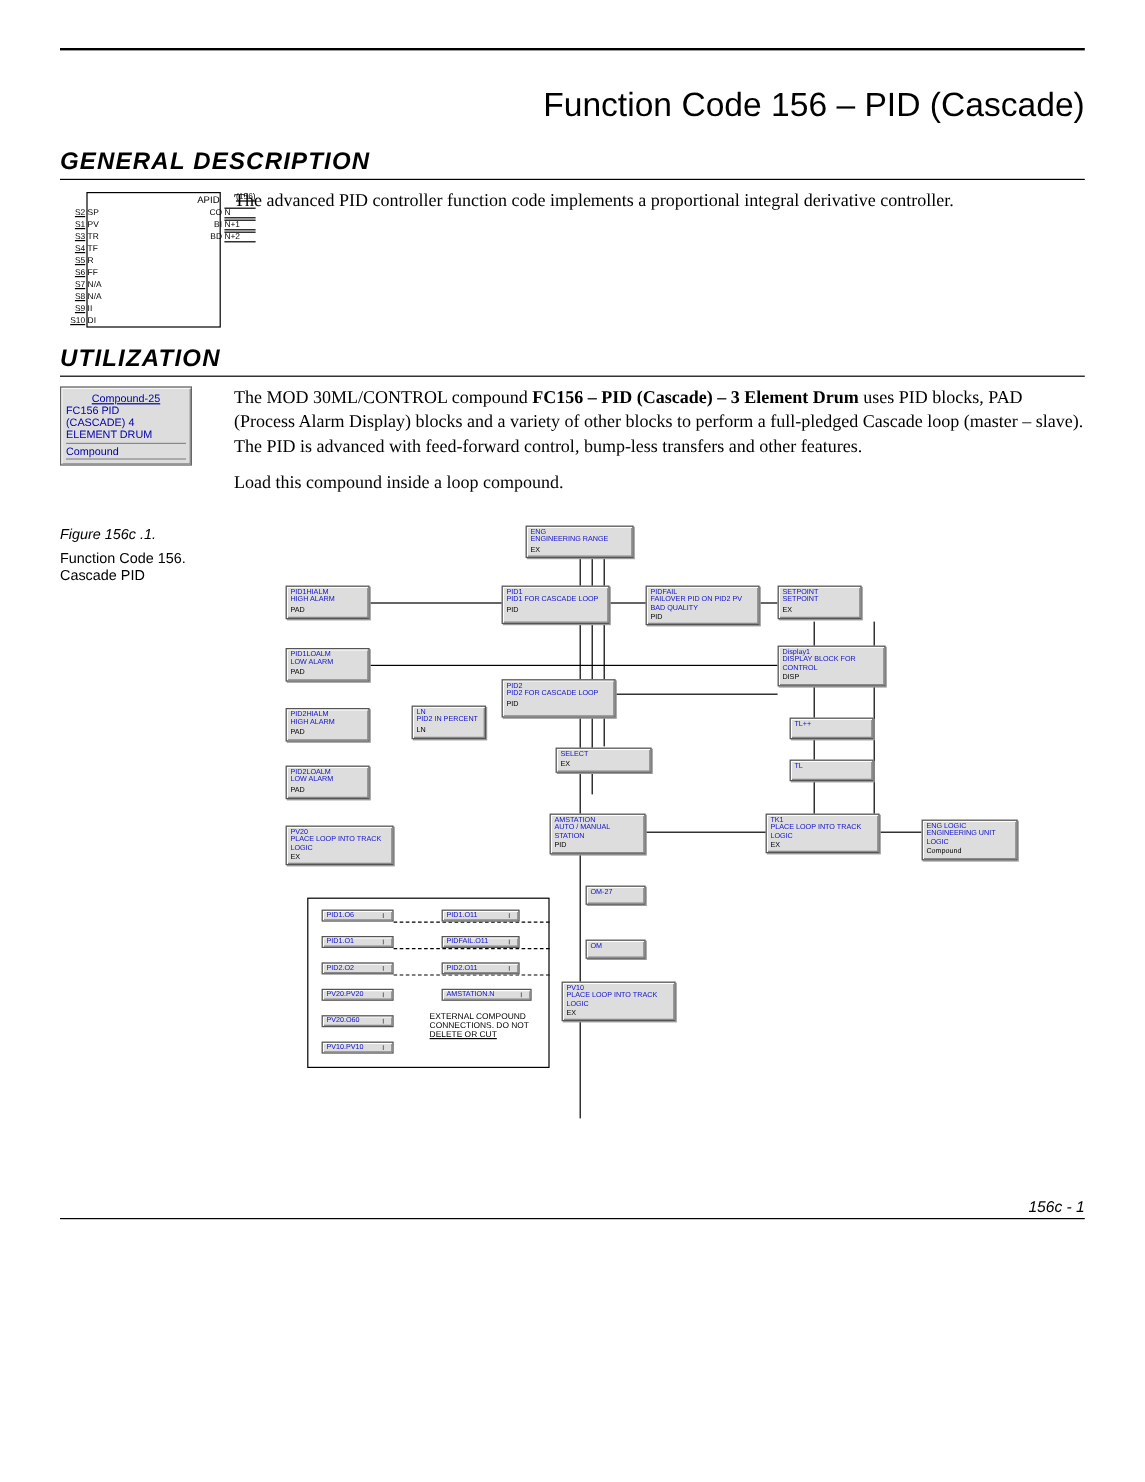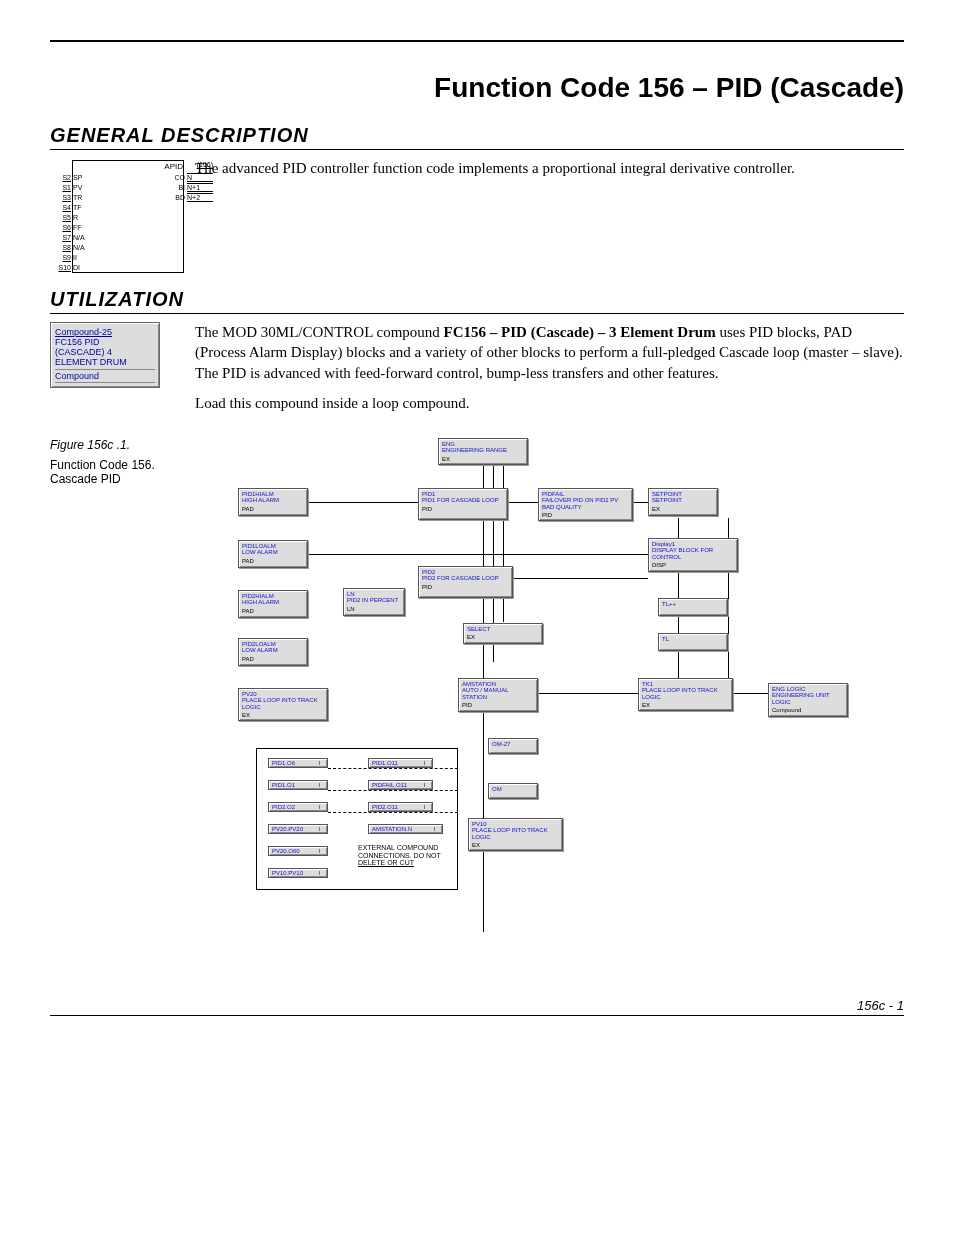--- a/index.html
+++ b/index.html
@@ -10,21 +10,21 @@
     width: 954px;
     box-sizing: border-box;
     color: #000;
   }
   .top-rule {
     border-top: 2px solid #000;
     margin-bottom: 30px;
   }
   h1.page-title {
     font-family: Arial, Helvetica, sans-serif;
-    font-weight: bold;
+    font-weight: normal;
     font-size: 28px;
     text-align: right;
     margin: 0 0 20px 0;
   }
   h2.section {
     font-family: Arial, Helvetica, sans-serif;
     font-style: italic;
     font-weight: bold;
     font-size: 20px;
     letter-spacing: 1px;
@@ -79,21 +79,21 @@
     border: 1px solid #666;
     background: #ddd;
     width: 110px;
     padding: 4px;
     box-sizing: border-box;
     font-family: Arial, Helvetica, sans-serif;
     font-size: 9px;
     color: #00a;
     box-shadow: inset 1px 1px 0 #fff, inset -1px -1px 0 #888;
   }
-  .compound-thumb .hdr { text-decoration: underline; text-align:left; }
+  .compound-thumb .hdr { text-decoration: underline; text-align:center; }
   .compound-thumb .ftr { border-top:1px solid #888; border-bottom:1px solid #888; margin-top:2px; padding:1px 0;}
 
   
   .fig-row { display:flex; gap:28px; }
   .fig-caption-col {
     width: 130px; flex-shrink:0;
     font-family: Arial, Helvetica, sans-serif;
     font-size: 12px;
   }
   .fig-caption-col .figno { font-style: italic; font-weight: normal; margin-bottom:6px; }

